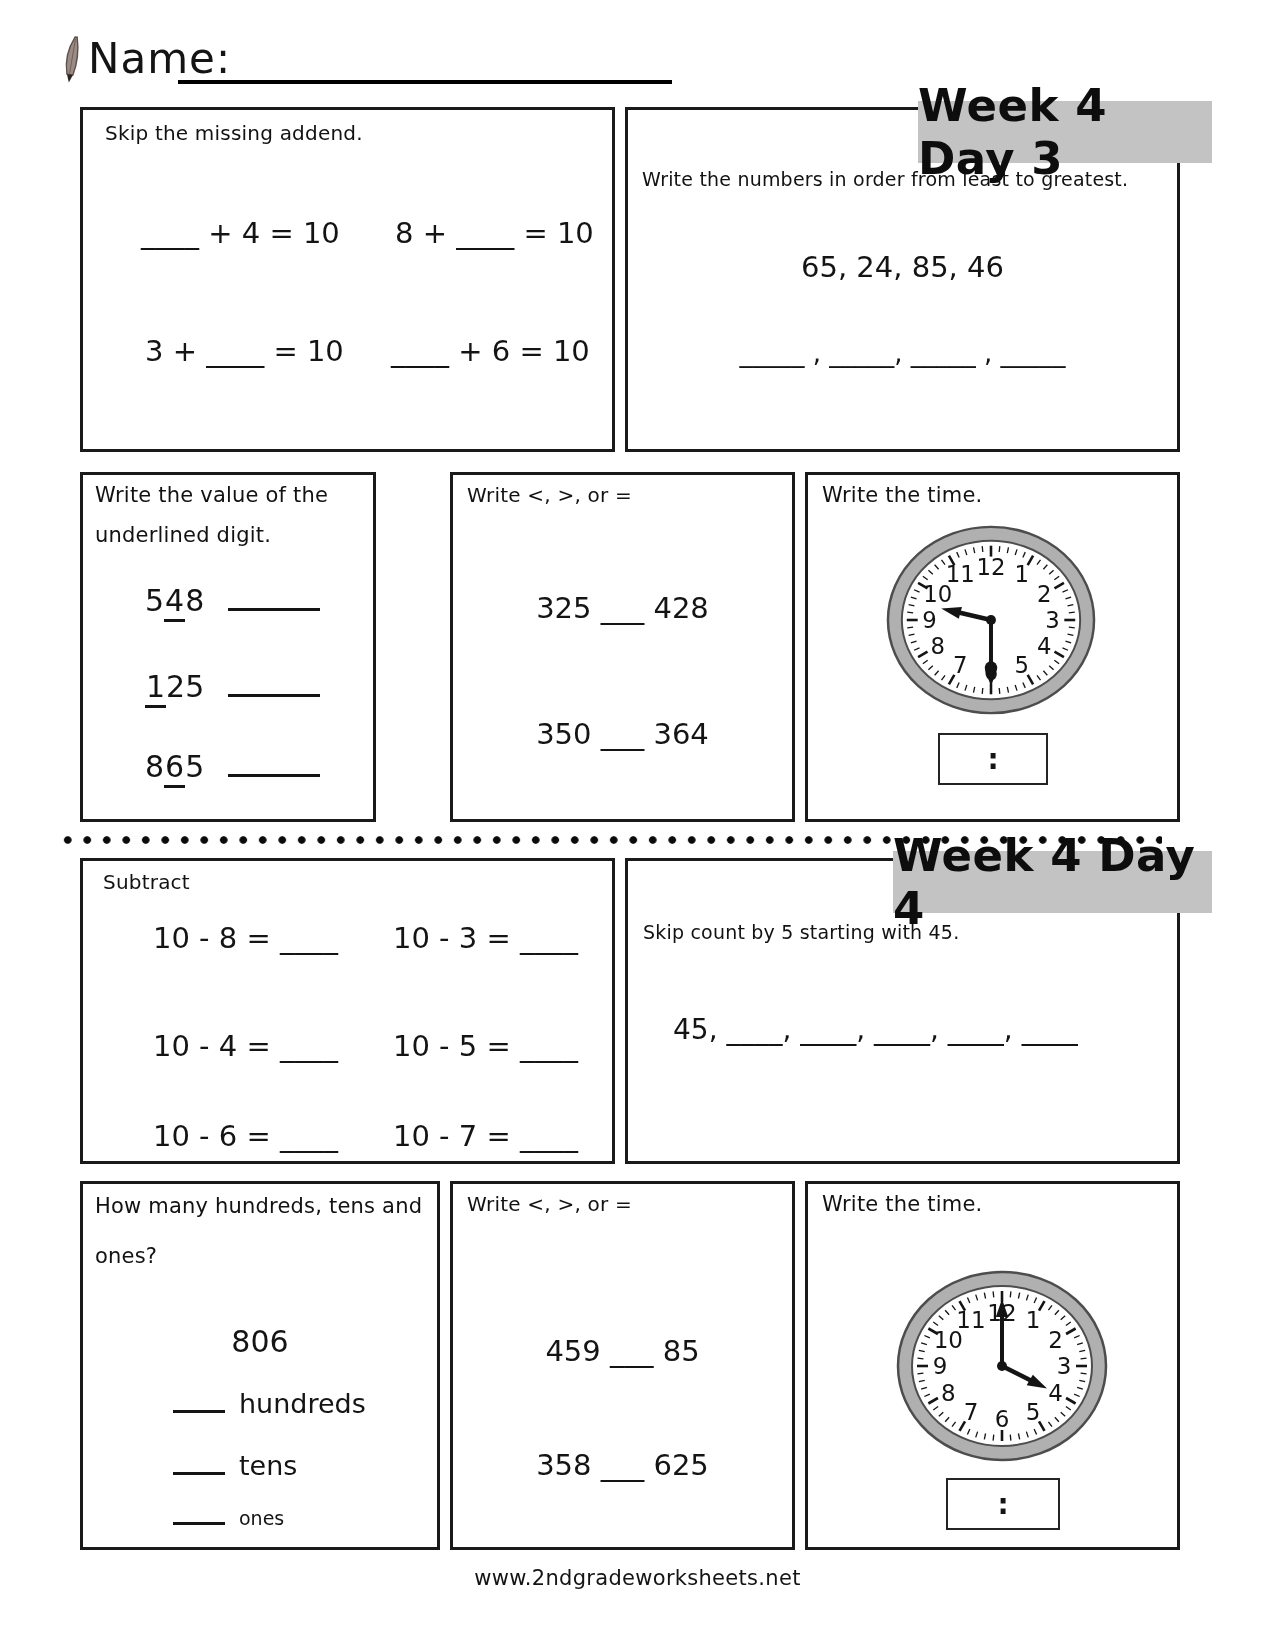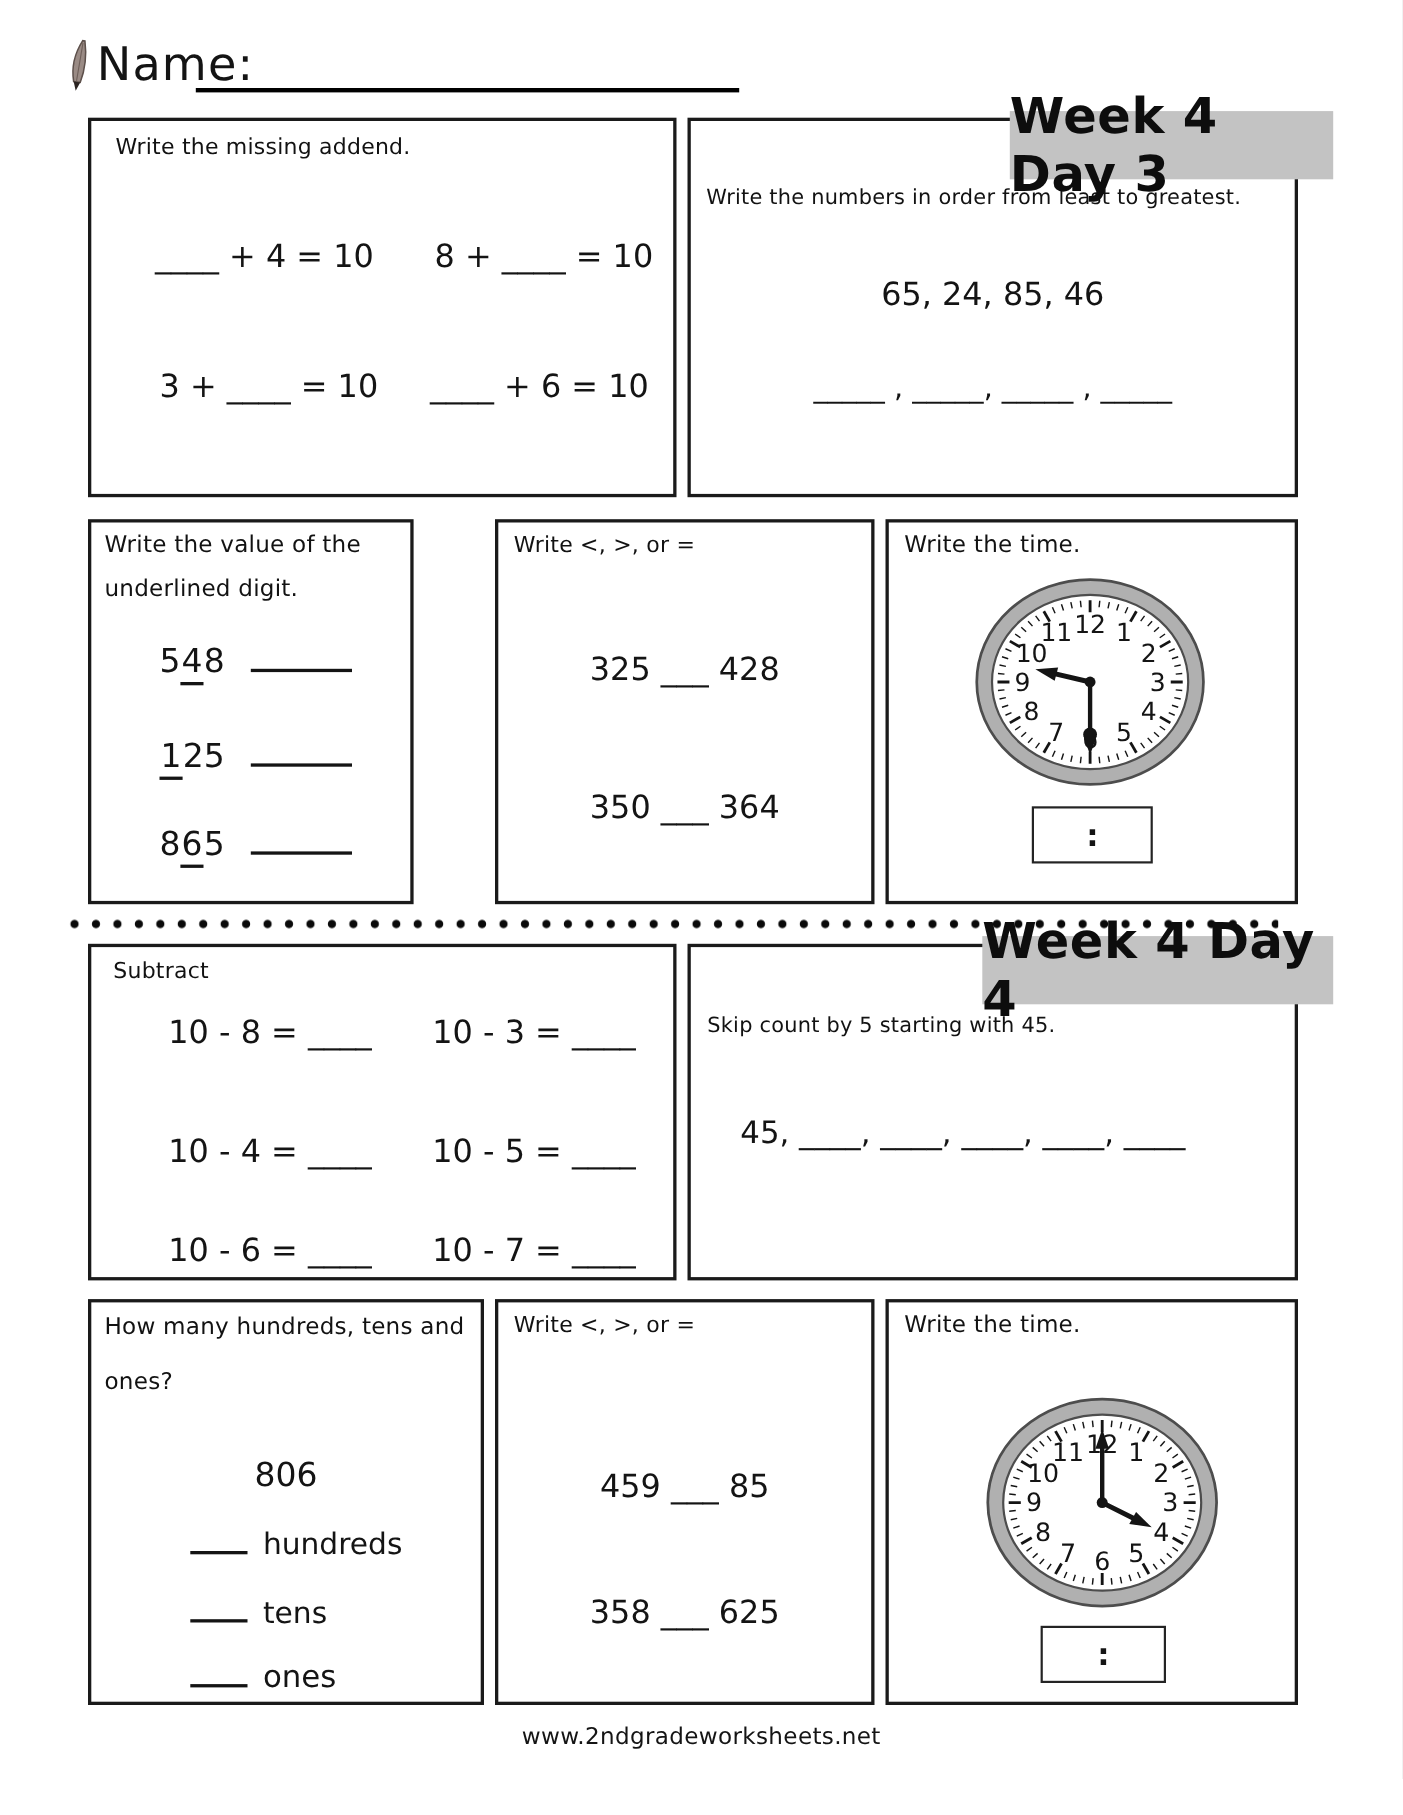--- a/index.html
+++ b/index.html
@@ -58,21 +58,21 @@
         </g>
       </svg>
     </span>
     <span id="name-label">Name:</span>
     <span id="name-line"></span>
   </div>
 
   <div class="badge" style="left:918px; top:101px; width:294px; height:62px;">Week 4 Day 3</div>
 
   <div class="box" style="left:80px; top:107px; width:535px; height:345px;">
-    <span class="title" style="left:22px; top:11px;">Write the missing addend.</span>
+    <span class="title" style="left:22px; top:11px;">Skip the missing addend.</span>
     <span class="prob" style="left:58px;  top:106px;">____ + 4 = 10</span>
     <span class="prob" style="left:312px; top:106px;">8 + ____ = 10</span>
     <span class="prob" style="left:62px;  top:224px;">3 + ____ = 10</span>
     <span class="prob" style="left:308px; top:224px;">____ + 6 = 10</span>
   </div>
 
   <div class="box" style="left:625px; top:107px; width:555px; height:345px;">
     <span class="title small" style="left:14px; top:58px;">Write the numbers in order from least to greatest.</span>
     <span class="prob centered" style="top:140px;">65,  24,  85,  46</span>
     <span class="prob centered" style="top:228px; font-size:26px;">_____ , _____, _____ , _____</span>
@@ -201,21 +201,21 @@
     <span class="title small" style="left:15px; top:60px;">Skip count by 5 starting with 45.</span>
     <span class="prob" style="left:45px; top:152px; font-size:28px;">45,  ____,  ____,  ____,  ____,  ____</span>
   </div>
 
   <div class="box" style="left:80px; top:1181px; width:360px; height:369px;">
     <span class="title" style="left:12px; top:10px; font-size:21px;">How many hundreds, tens and</span>
     <span class="title" style="left:12px; top:60px; font-size:21px;">ones?</span>
     <span class="prob big centered" style="top:140px;">806</span>
     <span class="prob" style="left:90px; top:202px; font-size:27px;"><span class="blank w52"></span><span>hundreds</span></span>
     <span class="prob" style="left:90px; top:264px; font-size:27px;"><span class="blank w52"></span><span>tens</span></span>
-    <span class="prob" style="left:90px; top:322px; font-size:28px;text-align:center;"><span class="blank w52"></span><span>ones</span></span>
+    <span class="prob" style="left:90px; top:322px; font-size:19px;text-align:center;"><span class="blank w52"></span><span>ones</span></span>
   </div>
 
   <div class="box" style="left:450px; top:1181px; width:345px; height:369px;">
     <span class="title" style="left:14px; top:8px;">Write &lt;, &gt;, or =</span>
     <span class="prob centered" style="top:150px;">459  ___  85</span>
     <span class="prob centered" style="top:264px;">358  ___  625</span>
   </div>
 
   <div class="box" style="left:805px; top:1181px; width:375px; height:369px;">
     <span class="title" style="left:14px; top:8px; font-size:21px;">Write the time.</span>

